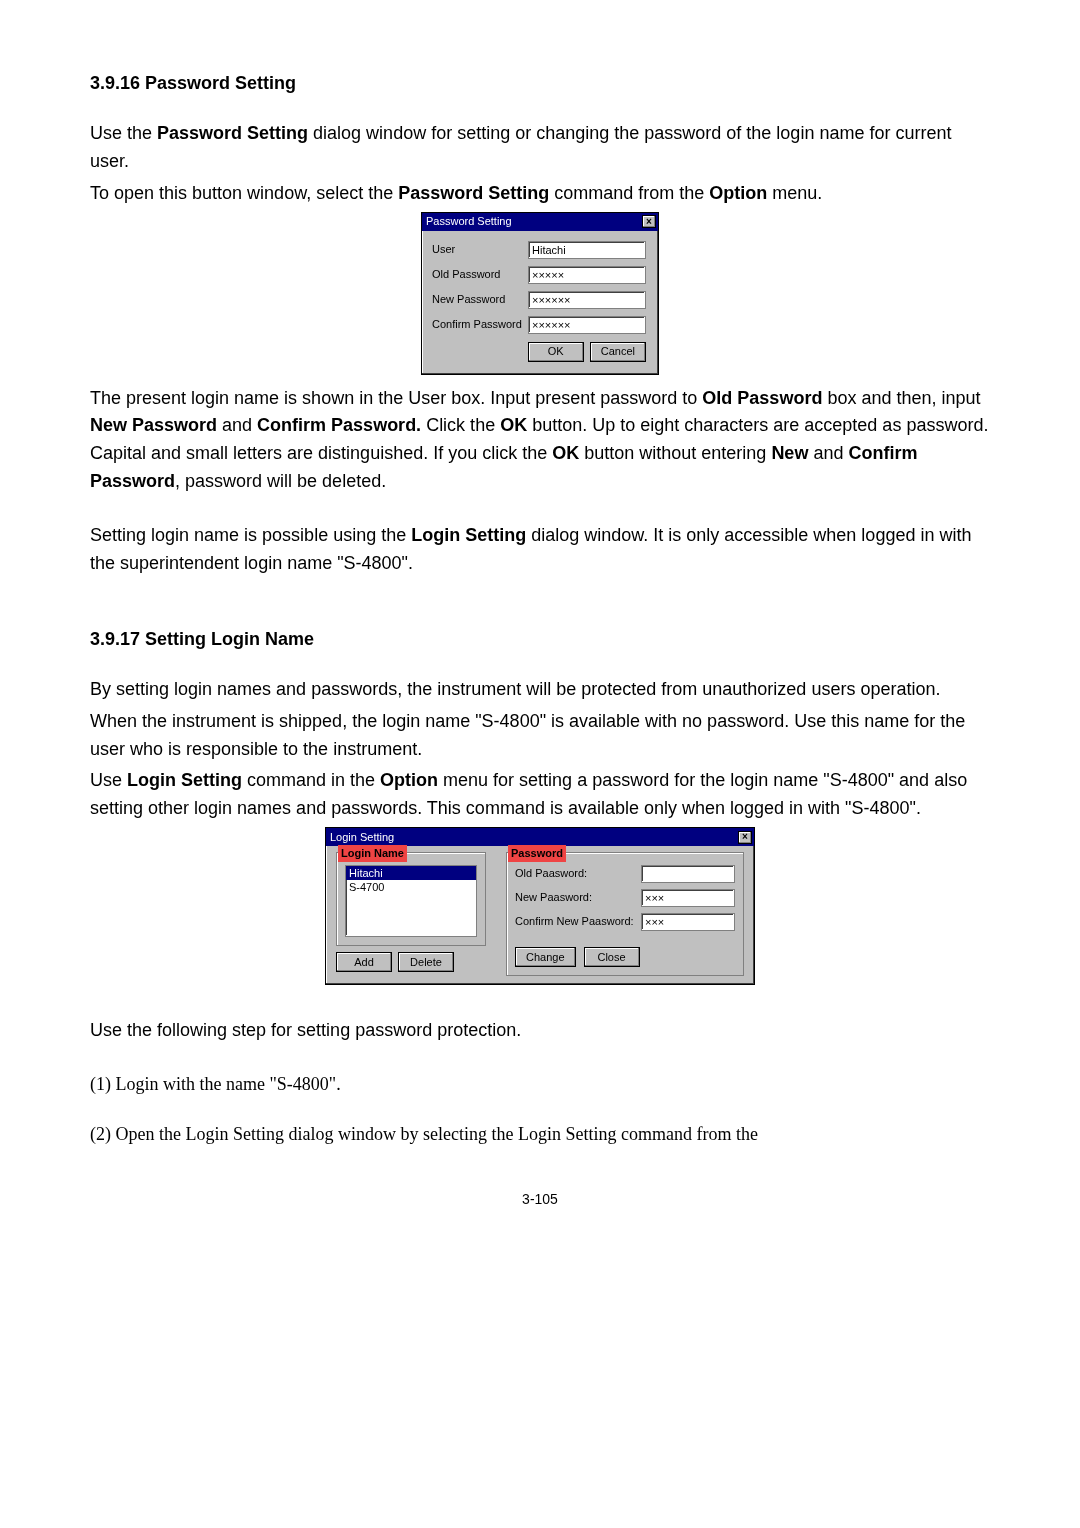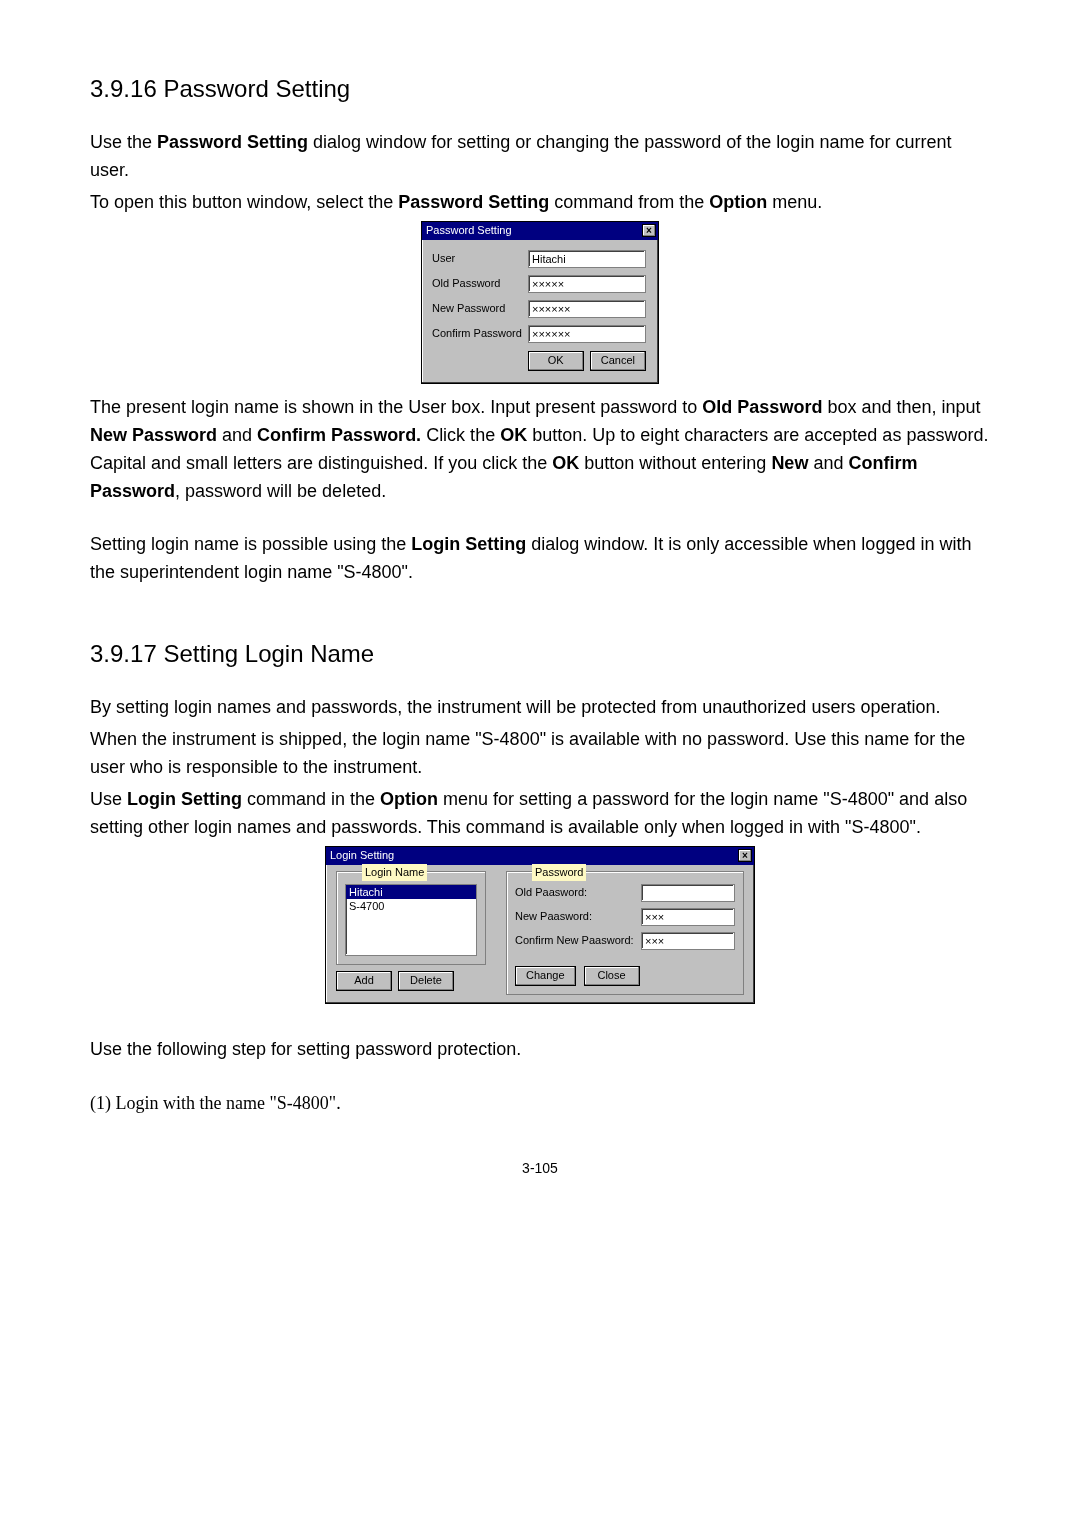--- a/index.html
+++ b/index.html
@@ -10,23 +10,23 @@
     body {
       font-family: Arial, "Helvetica Neue", sans-serif;
       background: #fff;
       width: 1080px;
       padding: 70px 90px 40px 90px;
       font-size: 18px;
       line-height: 1.55;
       color: #000;
     }
     .heading {
-      font-weight: normal;
+      font-weight: bold;
       margin-bottom: 22px;
-      font-size: 24px;
+      font-size: 18px;
     }
     .para {
       margin-bottom: 4px;
     }
     .runinline {
       display: inline;
     }
     .bold {
       font-weight: bold;
     }
@@ -132,25 +132,25 @@
     }
     .groupbox {
       border: 1px solid #808080;
       box-shadow: inset 1px 1px 0 #fff;
       position: relative;
       padding: 12px 8px 8px 8px;
     }
     .gb-legend {
       position: absolute;
       top: -8px;
-      left: 25px;
-      background: #fef9c3;
+      left: 1px;
+      background: #ef4444;
       padding: 0 3px;
       font-size: 11px;
-      font-weight: normal;
+      font-weight: bold;
     }
     .gb-left {
       width: 150px;
     }
     .gb-right {
       flex: 1;
     }
     .listbox {
       background: #fff;
       border: 1px solid #808080;
@@ -320,15 +320,16 @@
     </div>
   </div>
 </div>
 
 <div class="section-gap"></div>
 
 <div class="para">Use the following step for setting password protection.</div>
 
 <div class="steps">
   <div class="step">(1) Login with the name "S-4800".</div>
+  <div class="step step-just">(2)  Open  the  Login  Setting  dialog  window  by  selecting  the  Login  Setting  command  from  the</div>
 </div>
 
 <div class="page-num">3-105</div>
 
 </body></html>

